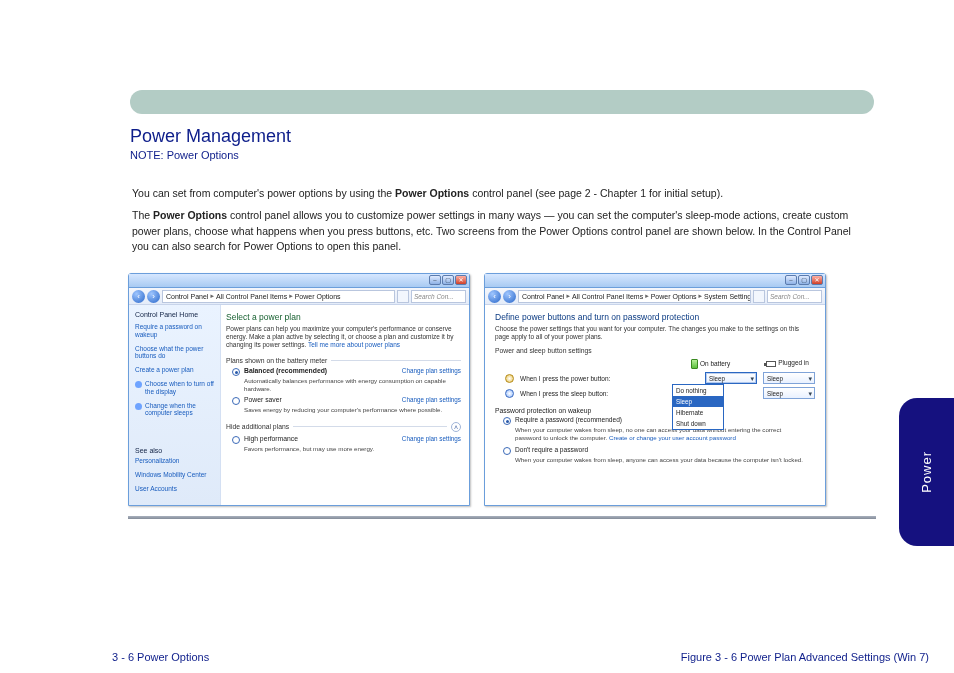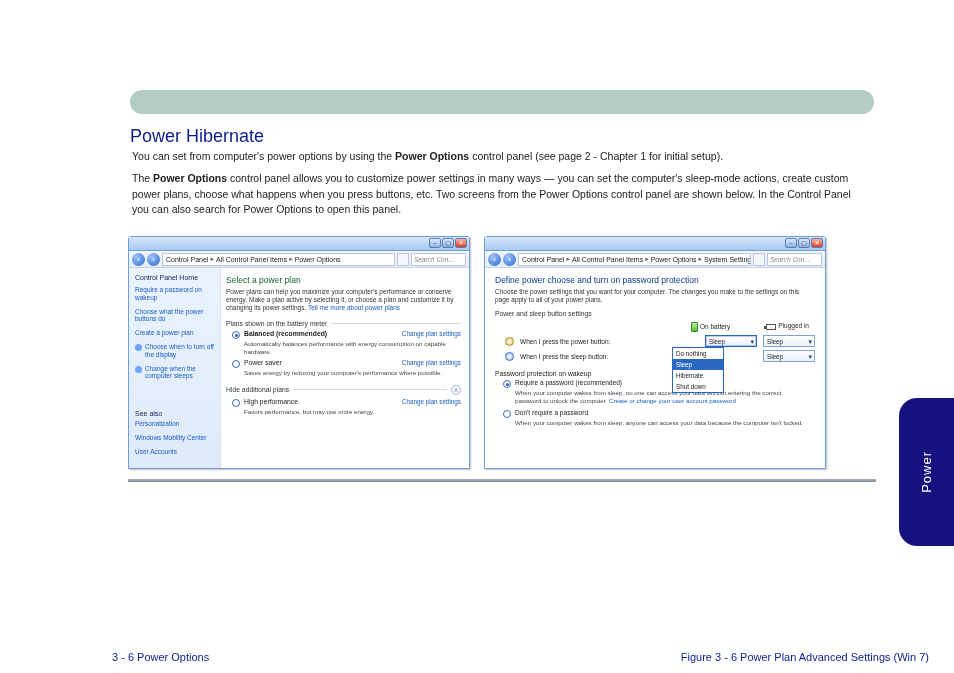--- a/index.html
+++ b/index.html
@@ -75,21 +75,22 @@
   .foot-left { position:absolute; left:64px; bottom:10px; font-size:11px; color:#0d1d8a;margin-left:48px;}
   .foot-right { position:absolute; right:25px; bottom:10px; font-size:11px; color:#0d1d8a;}
   .blue-tab { position:absolute; right:0; top:398px; width:55px; height:148px; background:#15117f; border-radius:18px 0 0 18px; color:#fff; display:flex;align-items:center;justify-content:center;}
   .blue-tab span{ writing-mode: vertical-rl; transform:rotate(180deg); font-size:13px; letter-spacing:1px;}
 </style>
 </head>
 <body>
 
 <div class="page-wrap">
   <div class="mint-bar"></div>
-  <div class="title-line">Power Hibernate</div>
+  <div class="title-line">Power Management</div>
+  <div class="subtitle-line">NOTE:  Power Options</div>
 
   <p class="body-text">
     <span>You can set from computer's power options by using the </span>
     <b>Power Options</b>
     <span> control panel (see page 2 - Chapter 1 for initial setup).</span>
   </p>
   <p class="body-text">
     <span>The </span>
     <b>Power Options</b>
     <span> control panel allows you to customize power settings in many ways — you can set the computer's sleep-mode actions, create custom power plans, choose what happens when you press buttons, etc. Two screens from the Power Options control panel are shown below. In the Control Panel you can also search for Power Options to open this panel.</span>
@@ -192,21 +193,21 @@
             <span class="bc-sep">▸</span>
           <span class="bc-part">Power Options</span>
             <span class="bc-sep">▸</span>
           <span class="bc-part">System Settings</span>
         </div>
         <div class="tiny-btn"></div>
         <div class="srch">Search Con...</div>
       </div>
       <div class="win-body">
         <div class="main2">
-          <div class="mh-blue">Define power choose and turn on password protection</div>
+          <div class="mh-blue">Define power buttons and turn on password protection</div>
           <div class="mtext">Choose the power settings that you want for your computer. The changes you make to the settings on this page apply to all of your power plans.</div>
           <div class="sect" style="margin-top:6px">
               <span>Power and sleep button settings</span>
             </div>
           <div class="cols-head">
             <span><span class="bat-ico"></span><span>On battery</span></span>
             <span><span class="plug-ico"></span><span>Plugged in</span></span>
           </div>
           <div class="row2" style="position:relative">
             <span class="pw-ico"></span>

